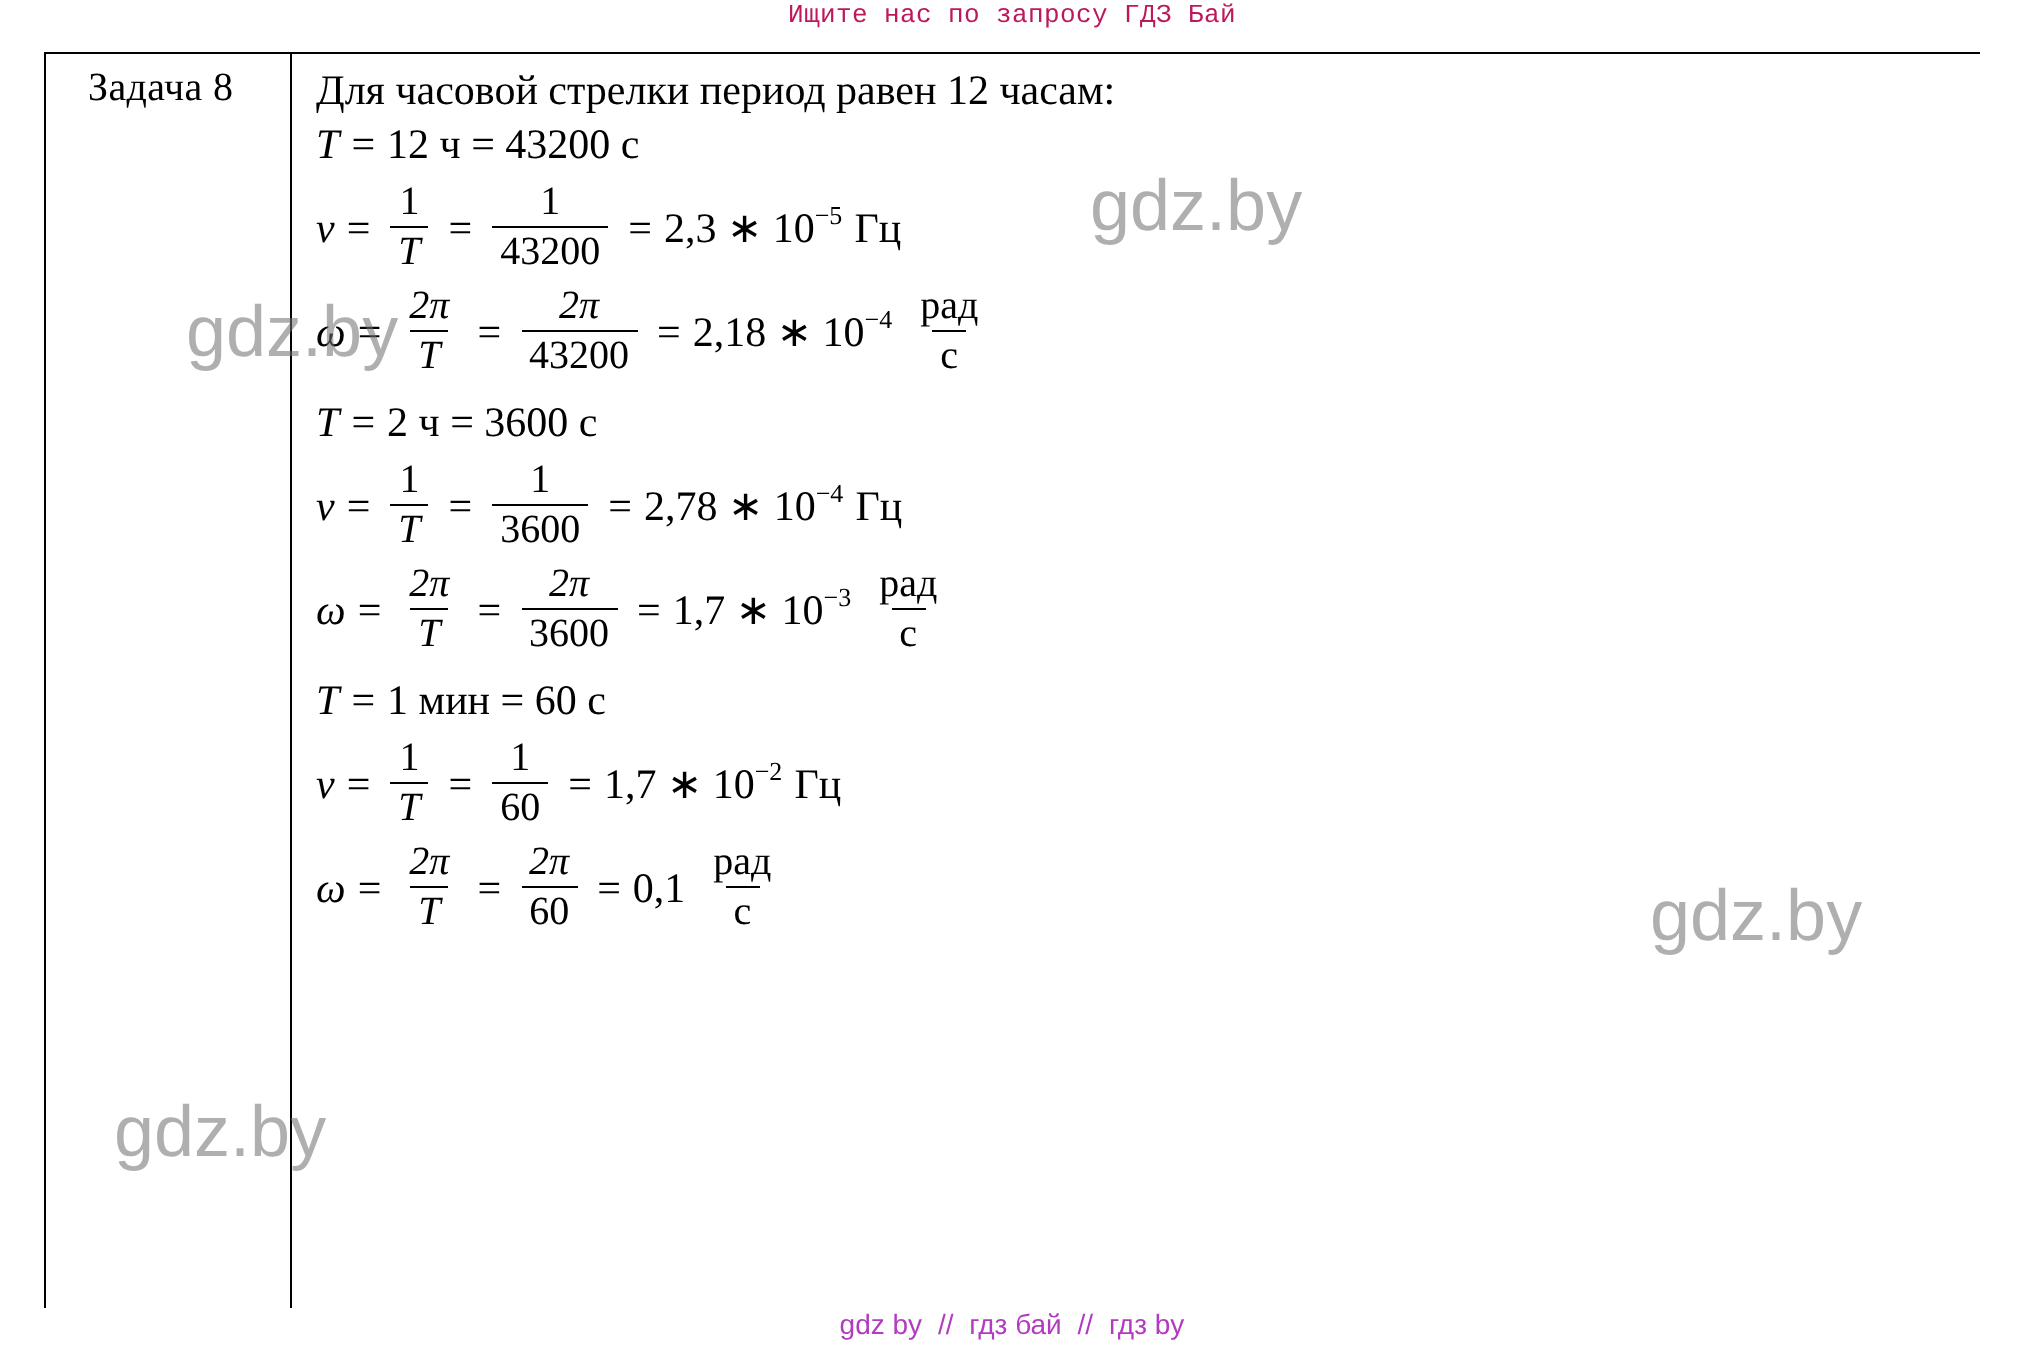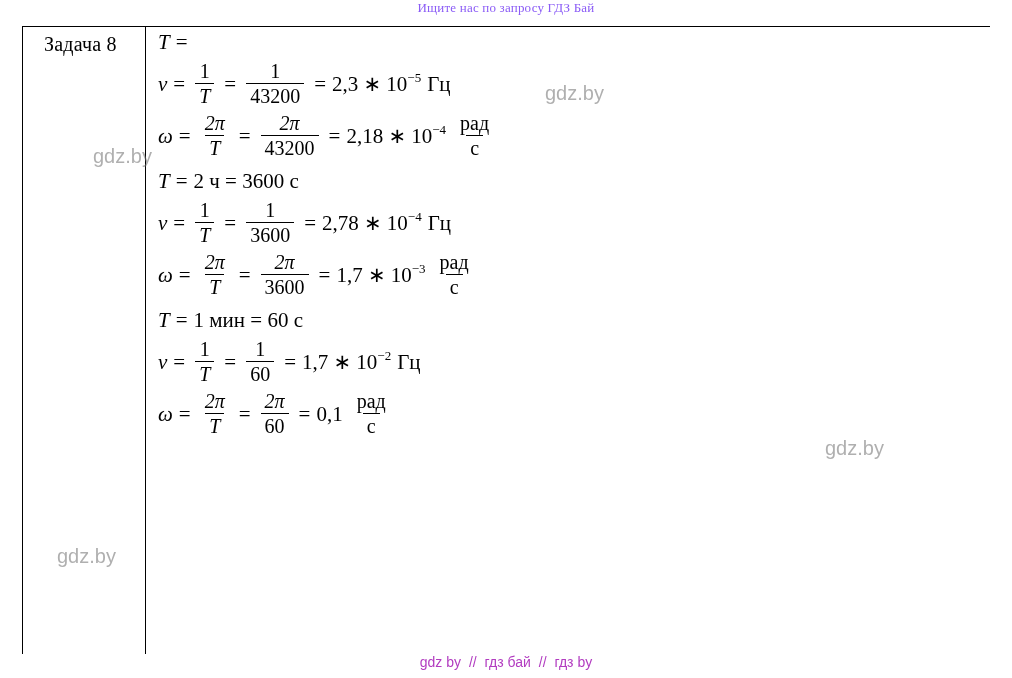--- a/index.html
+++ b/index.html
@@ -20,23 +20,23 @@
     width: 1012px;
     height: 678px;
   }
   
   .top-banner {
     position: absolute;
     top: 0px;
     left: 0;
     width: 1012px;
     text-align: center;
-    font-family: Liberation Serif, serif;
+    font-family: Liberation Mono, monospace;
     font-size: 13px;
-    color: #8b5cf6;
+    color: #be185d;
     letter-spacing: 0.2px;
     line-height: 16px;
   }
   
   .clipped-row {
     position: absolute;
     top: -4px;
     left: 150px;
     width: 700px;
     height: 16px;
@@ -127,21 +127,21 @@
   }
   .spacer-sm { width: 6px; display: inline-block; }
   .row-gap-1 { height: 6px; }
   .row-gap-2 { height: 10px; }
   
   .wm {
     position: absolute;
     font-family: "Liberation Sans", sans-serif;
     color: #6f6f6f;
     opacity: 0.55;
-    font-size: 20px;
+    font-size: 36px;
     pointer-events: none;
     user-select: none;
   }
   .wm.w1 { top: 145px; left: 93px; }
   .wm.w2 { top: 82px; left: 545px; }
   .wm.w3 { top: 437px; left: 825px; }
   .wm.w4 { top: 545px; left: 57px; }
   
   .footer {
     position: absolute;
@@ -165,24 +165,26 @@
   <div class="top-banner">Ищите нас по запросу ГДЗ Бай</div>
 
   <div class="table-top"></div>
   <div class="left-edge"></div>
   <div class="col-divider"></div>
 
   <div class="task-label">Задача 8</div>
 
   <div class="content">
 
+    <div class="line">Для часовой стрелки период равен 12 часам:</div>
 
     <div class="mathline">
       <span class="mi">T</span>
       <span class="op">=</span>
+      <span>12 ч = 43200 с</span>
     </div>
 
     <div class="row-gap-1"></div>
 
     <div class="mathline">
       <span class="mi">ν</span>
       <span class="op">=</span>
       <span class="frac">
         <span class="num">1</span>
         <span class="den mi">T</span>

